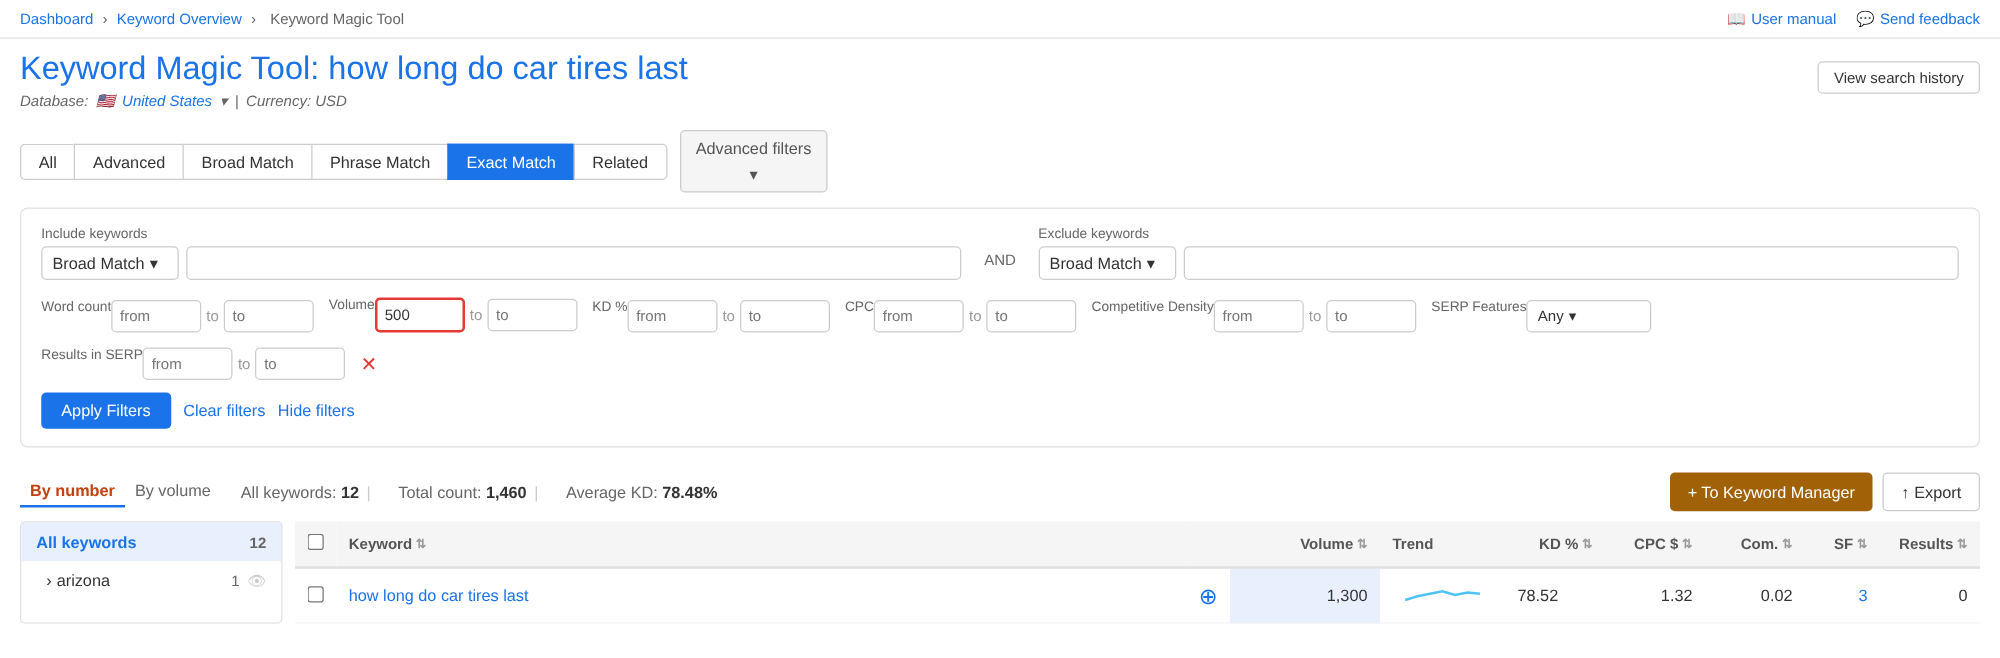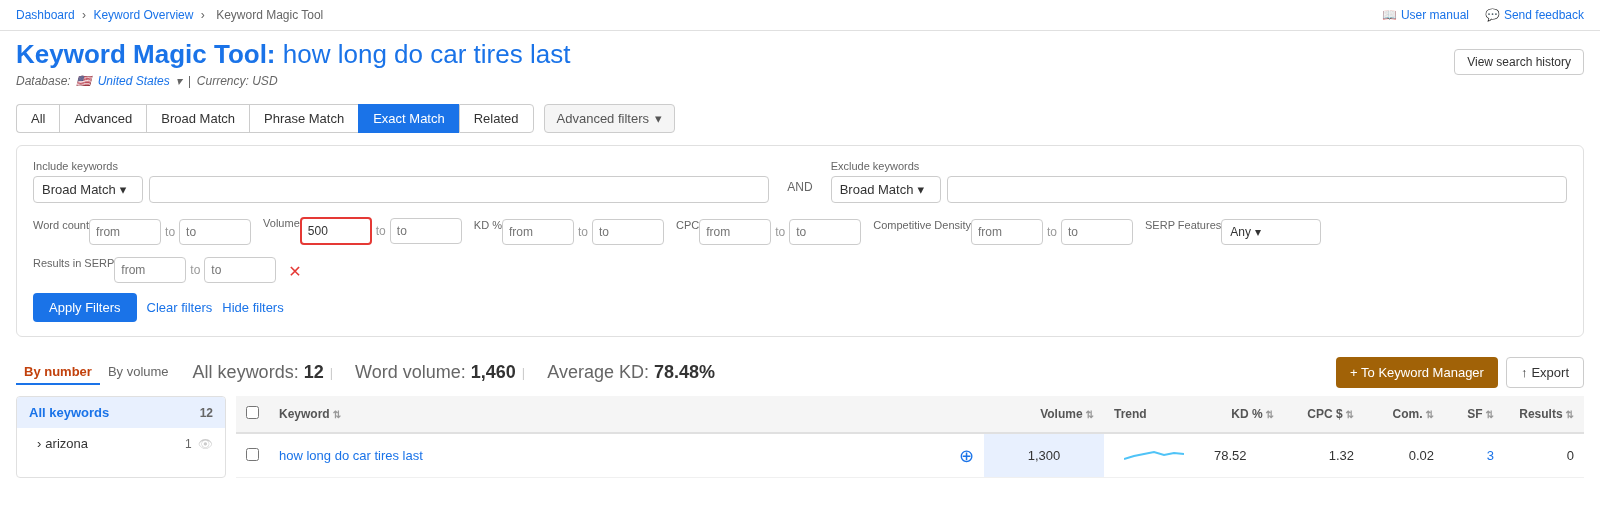--- a/index.html
+++ b/index.html
@@ -7,34 +7,34 @@
     
     .top-bar { display: flex; justify-content: space-between; align-items: center; padding: 8px 16px; border-bottom: 1px solid #e0e0e0; }
     .breadcrumb { font-size: 12px; color: #666; }
     .breadcrumb a { color: #1a73e8; text-decoration: none; }
     .breadcrumb span { margin: 0 4px; }
     .top-links { display: flex; gap: 16px; align-items: center; }
     .top-link { font-size: 12px; color: #1a73e8; text-decoration: none; cursor: pointer; display: flex; align-items: center; gap: 4px; }
     
     .page-header { padding: 10px 16px 4px; }
     .page-title { font-size: 26px; font-weight: 700; color: #333; }
-    .page-title span { color: #1a73e8; font-weight: 700; }
+    .page-title span { color: #1a73e8; font-weight: 400; }
     .page-subtitle { font-size: 12px; color: #666; margin-top: 4px; display: flex; align-items: center; gap: 6px; font-style: italic; }
     .page-subtitle a { color: #1a73e8; text-decoration: none; display: flex; align-items: center; gap: 3px; }
     
     .view-history-btn { background: #fff; border: 1px solid #ccc; border-radius: 4px; padding: 5px 12px; font-size: 12px; color: #333; cursor: pointer; }
     
     .filters-section { padding: 12px 16px; }
     
     .tab-row { display: flex; align-items: center; gap: 0; margin-bottom: 12px; }
     .tab-btn { padding: 6px 14px; border: 1px solid #ccc; background: #fff; cursor: pointer; font-size: 13px; color: #333; border-right: none; }
     .tab-btn:first-child { border-radius: 4px 0 0 4px; }
     .tab-btn.active { background: #1a73e8; color: #fff; border-color: #1a73e8; }
     .tab-btn:last-of-type { border-radius: 0; border-right: 1px solid #ccc; }
-    .advanced-btn { margin-left: 10px; border: 1px solid #ccc; background: #f5f5f5; padding: 6px 12px; border-radius: 4px; cursor: pointer; display: flex; align-items: center; gap: 6px; font-size: 13px; color: #555; }
+    .advanced-btn { margin-left: 10px; border: 1px solid #ccc; background: #f5f5f5; padding: 6px 12px; border-radius: 4px; cursor: pointer; display: flex; align-items: center; gap: 6px; font-size: 13px; color: #555; flex-direction: column; }
     
     .filter-panel { border: 1px solid #e0e0e0; border-radius: 6px; padding: 14px 16px; background: #fff; }
     
     .keywords-row { display: flex; align-items: flex-start; gap: 10px; margin-bottom: 14px; }
     .keywords-group { flex: 1; }
     .keywords-group label { font-size: 11px; color: #666; margin-bottom: 4px; display: block; }
     .keywords-input-row { display: flex; align-items: center; gap: 6px; }
     .match-select { border: 1px solid #ccc; border-radius: 4px; padding: 5px 8px; font-size: 13px; background: #fff; cursor: pointer; display: flex; align-items: center; gap: 4px; min-width: 110px; }
     .keywords-text-input { flex: 1; border: 1px solid #ccc; border-radius: 4px; padding: 5px 8px; font-size: 13px; }
     .and-label { font-size: 12px; color: #666; padding: 0 8px; margin-top: 20px; }
@@ -50,31 +50,31 @@
     .action-row { display: flex; align-items: center; gap: 10px; }
     .apply-btn { background: #1a73e8; color: #fff; border: none; border-radius: 4px; padding: 7px 16px; font-size: 13px; cursor: pointer; }
     .clear-btn { background: none; border: none; color: #1a73e8; font-size: 13px; cursor: pointer; }
     .hide-btn { background: none; border: none; color: #1a73e8; font-size: 13px; cursor: pointer; }
     .close-x { color: #e53935; font-size: 16px; cursor: pointer; margin-left: auto; }
     
     .results-section { padding: 0 16px; }
     .sort-tabs { display: flex; gap: 0; }
     .sort-tab { background: none; border: none; font-size: 13px; color: #666; cursor: pointer; padding: 4px 8px; border-bottom: 2px solid transparent; }
     .sort-tab.active { color: #c2410c; border-bottom: 2px solid #1a73e8; font-weight: 600; }
-    .meta-text { font-size: 18px; color: #666; margin-left: 16px; text-align: right; }
+    .meta-text { font-size: 13px; color: #666; margin-left: 16px; text-align: right; }
     .meta-bold { font-weight: 700; color: #333; }
     .results-actions { margin-left: auto; display: flex; gap: 8px; }
     .add-btn { background: #a16207; color: #fff; border: none; border-radius: 4px; padding: 3px 14px; font-size: 13px; cursor: pointer; display: flex; align-items: center; gap: 4px; }
     .export-btn { background: #fff; color: #333; border: 1px solid #ccc; border-radius: 4px; padding: 7px 14px; font-size: 13px; cursor: pointer; display: flex; align-items: center; gap: 4px; }
     
     .table { width: 100%; border-collapse: collapse; }
     .table th { background: #f5f5f5; padding: 10px 10px; font-size: 12px; color: #555; text-align: left; border-bottom: 2px solid #e0e0e0; font-weight: 600; }
     .table td { padding: 10px 10px; font-size: 13px; border-bottom: 1px solid #f0f0f0; }
     .checkbox-col { width: 32px; }
-    .volume-col { width: 120px; text-align: center; background: #f0f7ff; }
+    .volume-col { width: 120px; text-align: right; background: #f0f7ff; }
     .trend-col { width: 100px; text-align: center; }
     .kd-col { width: 80px; text-align: right; }
     .cpc-col { width: 80px; text-align: right; }
     .com-col { width: 80px; text-align: right; }
     .sf-col { width: 60px; text-align: right; }
     .results-col { width: 80px; text-align: right; }
     
     .th-sort { display: flex; align-items: center; gap: 3px; }
     .sort-icon { color: #999; font-size: 10px; }
     .sidebar-item { display: flex; justify-content: space-between; align-items: flex-end; padding: 8px 12px; font-size: 13px; cursor: pointer; }
@@ -255,21 +255,21 @@
     <div class="sort-tabs">
       <button class="sort-tab active">By number</button>
       <button class="sort-tab">By volume</button>
     </div>
     <span class="meta-text">
       <span>All keywords:</span>
       <span class="meta-bold">12</span>
     </span>
     <span style="margin: 0 6px; color:#ccc;">|</span>
     <span class="meta-text">
-      <span>Word volume:</span>
+      <span>Total count:</span>
       <span class="meta-bold">1,460</span>
     </span>
     <span style="margin: 0 6px; color:#ccc;">|</span>
     <span class="meta-text">
       <span>Average KD:</span>
       <span class="meta-bold">78.48%</span>
     </span>
     <div class="results-actions">
       <button class="add-btn">+ To Keyword Manager</button>
       <button class="export-btn">

